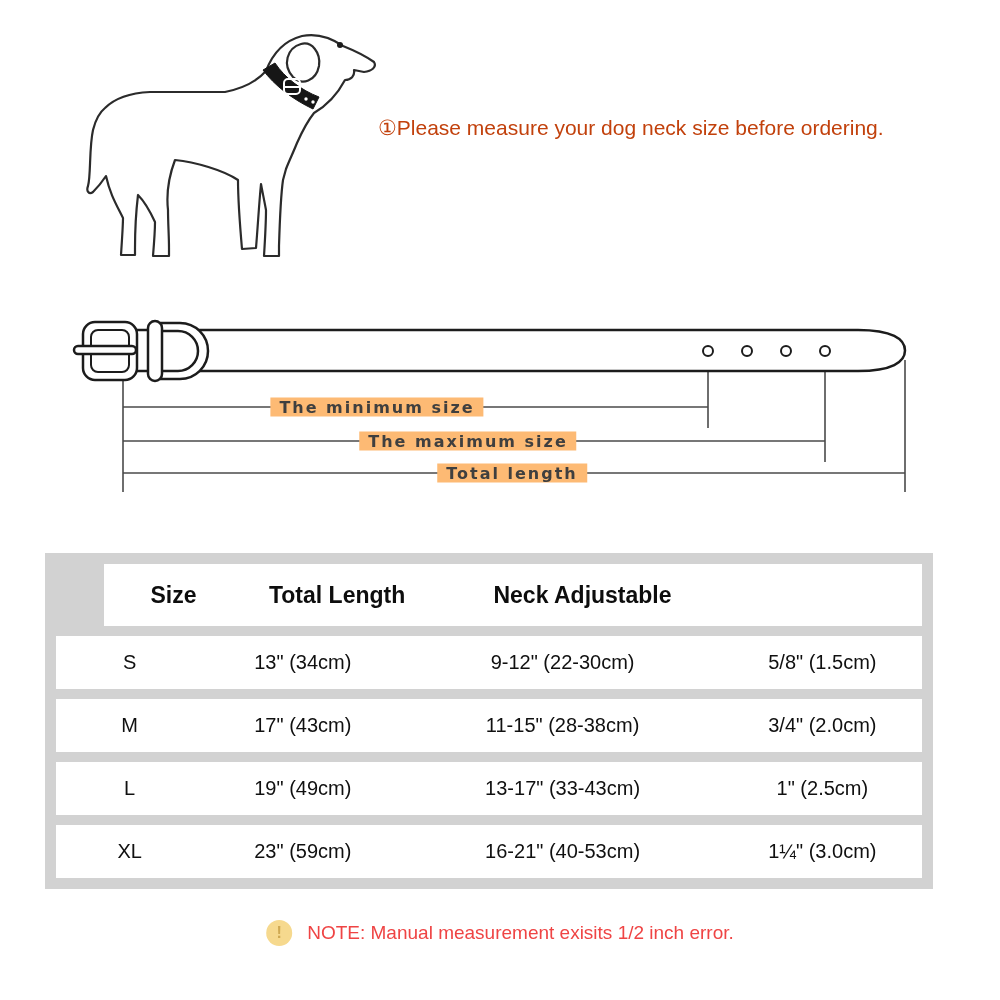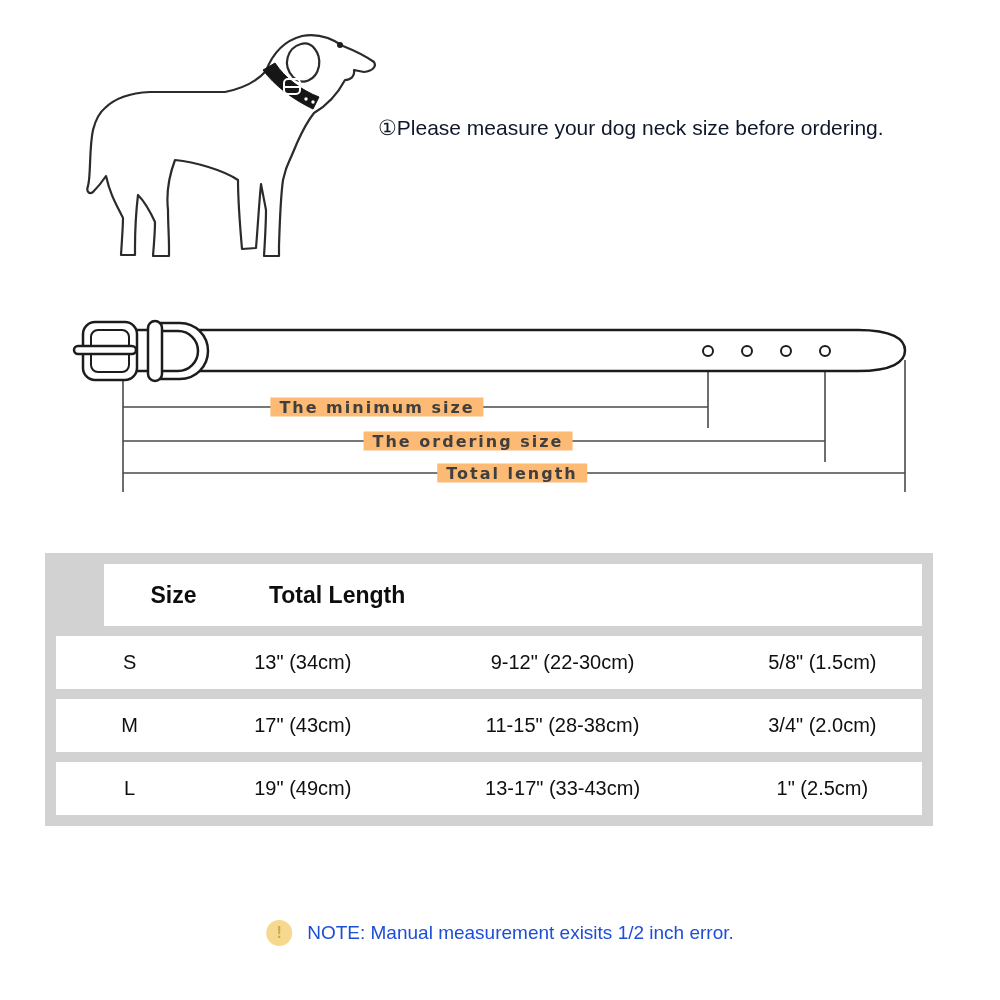--- a/index.html
+++ b/index.html
@@ -4,21 +4,21 @@
 <style>
   html,body{margin:0;padding:0;background:#ffffff;}
   .page{position:relative;width:1000px;height:1000px;background:#ffffff;overflow:hidden;
         font-family:"Liberation Sans", sans-serif;color:#2e2e2e;}
 
   
   .dog{position:absolute;left:55px;top:8px;width:350px;height:290px;}
 
   
   .instructions{position:absolute;left:378px;top:112px;width:585px;
-                font-size:21px;line-height:32px;color:#0f172a;}
+                font-size:21px;line-height:32px;color:#c2410c;}
   .instructions p{margin:0 0 11px 0;}
 
   
   .diagram{position:absolute;left:60px;top:310px;width:900px;height:195px;}
   .diagram svg{position:absolute;left:0;top:0;}
   .measure-label{position:absolute;transform:translate(-50%,-50%);
                  background:#fdba74;padding:0 9px;white-space:nowrap;
                  font-family:"DejaVu Sans", sans-serif;font-size:16px;
                  letter-spacing:2px;color:#3f3f3f;font-weight:bold;}
 
@@ -31,21 +31,21 @@
   .t-row.body{height:53px;font-size:20px;color:#101010;}
   .t-cell{text-align:center;}
   .c0{width:17%;} .c1{width:23%;} .c2{width:37%;} .c3{width:23%;}
 
   
   .note{position:absolute;left:50%;top:920px;transform:translateX(-50%);
         display:flex;align-items:center;gap:15px;white-space:nowrap;}
   .note-icon{width:26px;height:26px;border-radius:50%;background:#f6d98e;
              display:flex;align-items:center;justify-content:center;
              color:#cfa952;font-weight:bold;font-size:16px;flex:0 0 auto;}
-  .note-text{font-size:19px;color:#1d4ed8;}
+  .note-text{font-size:19px;color:#ef4444;}
 </style>
 </head>
 <body>
 
 <div class="page">
 
   <svg class="dog" viewBox="0 0 350 290">
     <g fill="#ffffff" stroke="#2b2b2b" stroke-width="2.2" stroke-linejoin="round" stroke-linecap="round">
       <path d="
         M319,54
@@ -118,47 +118,54 @@
         </g>
         <path d="M101,13 h19 a28,28 0 0 1 0,56 h-19 Z"></path>
         <path d="M101,21 h17 a20,20 0 0 1 0,40 h-17 Z"></path>
         <rect x="88" y="11" width="14" height="60" rx="7"></rect>
         <rect x="23" y="12" width="54" height="58" rx="12"></rect>
         <rect x="31" y="20" width="38" height="42" rx="7" fill="none" stroke-width="2"></rect>
         <rect x="14" y="36" width="62" height="8" rx="4"></rect>
       </g>
     </svg>
     <span class="measure-label" style="left:317px;top:97px;">The minimum size</span>
-    <span class="measure-label" style="left:408px;top:131px;">The ordering size</span>
+    <span class="measure-label" style="left:408px;top:131px;">The maximum size</span>
     <span class="measure-label" style="left:452px;top:163px;">Total length</span>
   </div>
 
   <div class="size-table">
     <div class="t-row header">
       <div class="t-cell c0">Size</div>
       <div class="t-cell c1">Total Length</div>
+      <div class="t-cell c2">Neck Adjustable</div>
     </div>
     <div class="t-row body">
       <div class="t-cell c0">S</div>
       <div class="t-cell c1">13" (34cm)</div>
       <div class="t-cell c2">9-12" (22-30cm)</div>
       <div class="t-cell c3">5/8" (1.5cm)</div>
     </div>
     <div class="t-row body">
       <div class="t-cell c0">M</div>
       <div class="t-cell c1">17" (43cm)</div>
       <div class="t-cell c2">11-15" (28-38cm)</div>
       <div class="t-cell c3">3/4" (2.0cm)</div>
     </div>
     <div class="t-row body">
       <div class="t-cell c0">L</div>
       <div class="t-cell c1">19" (49cm)</div>
       <div class="t-cell c2">13-17" (33-43cm)</div>
       <div class="t-cell c3">1" (2.5cm)</div>
     </div>
+    <div class="t-row body">
+      <div class="t-cell c0">XL</div>
+      <div class="t-cell c1">23" (59cm)</div>
+      <div class="t-cell c2">16-21" (40-53cm)</div>
+      <div class="t-cell c3">1¼" (3.0cm)</div>
+    </div>
   </div>
 
   <div class="note">
     <span class="note-icon">!</span>
     <span class="note-text">NOTE: Manual measurement exisits 1/2 inch error.</span>
   </div>
 
 </div>
 
 </body></html>

